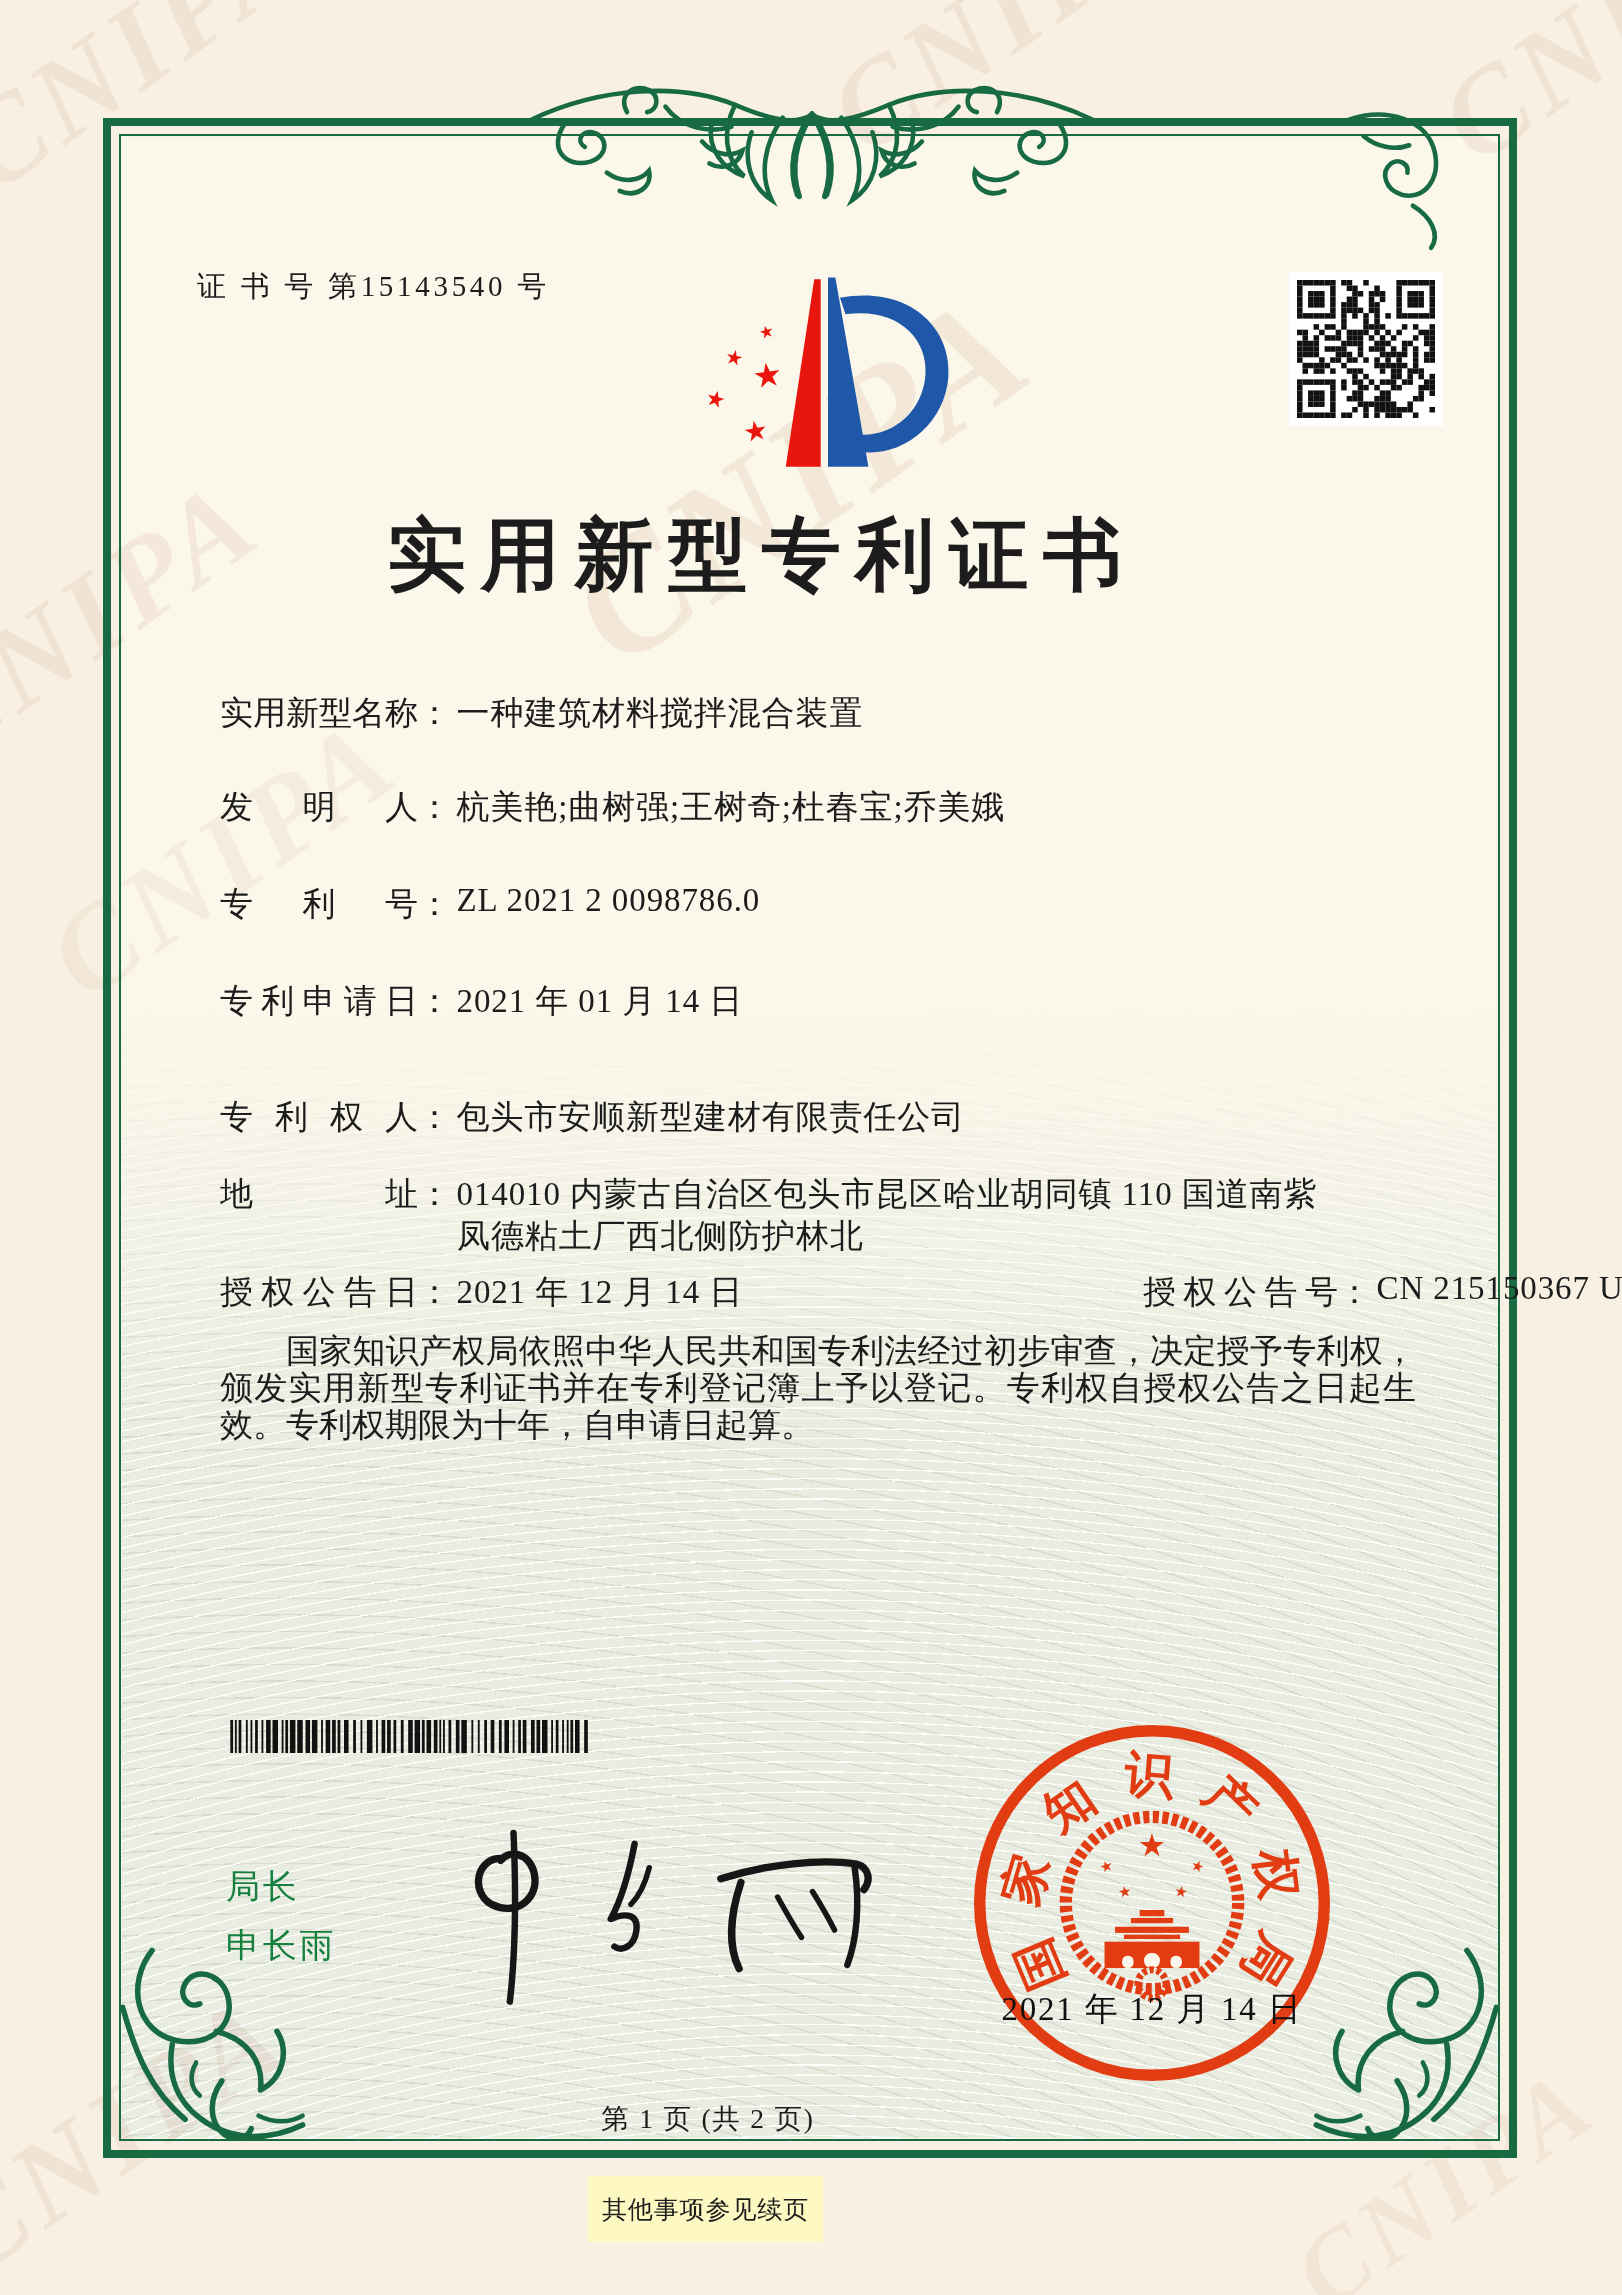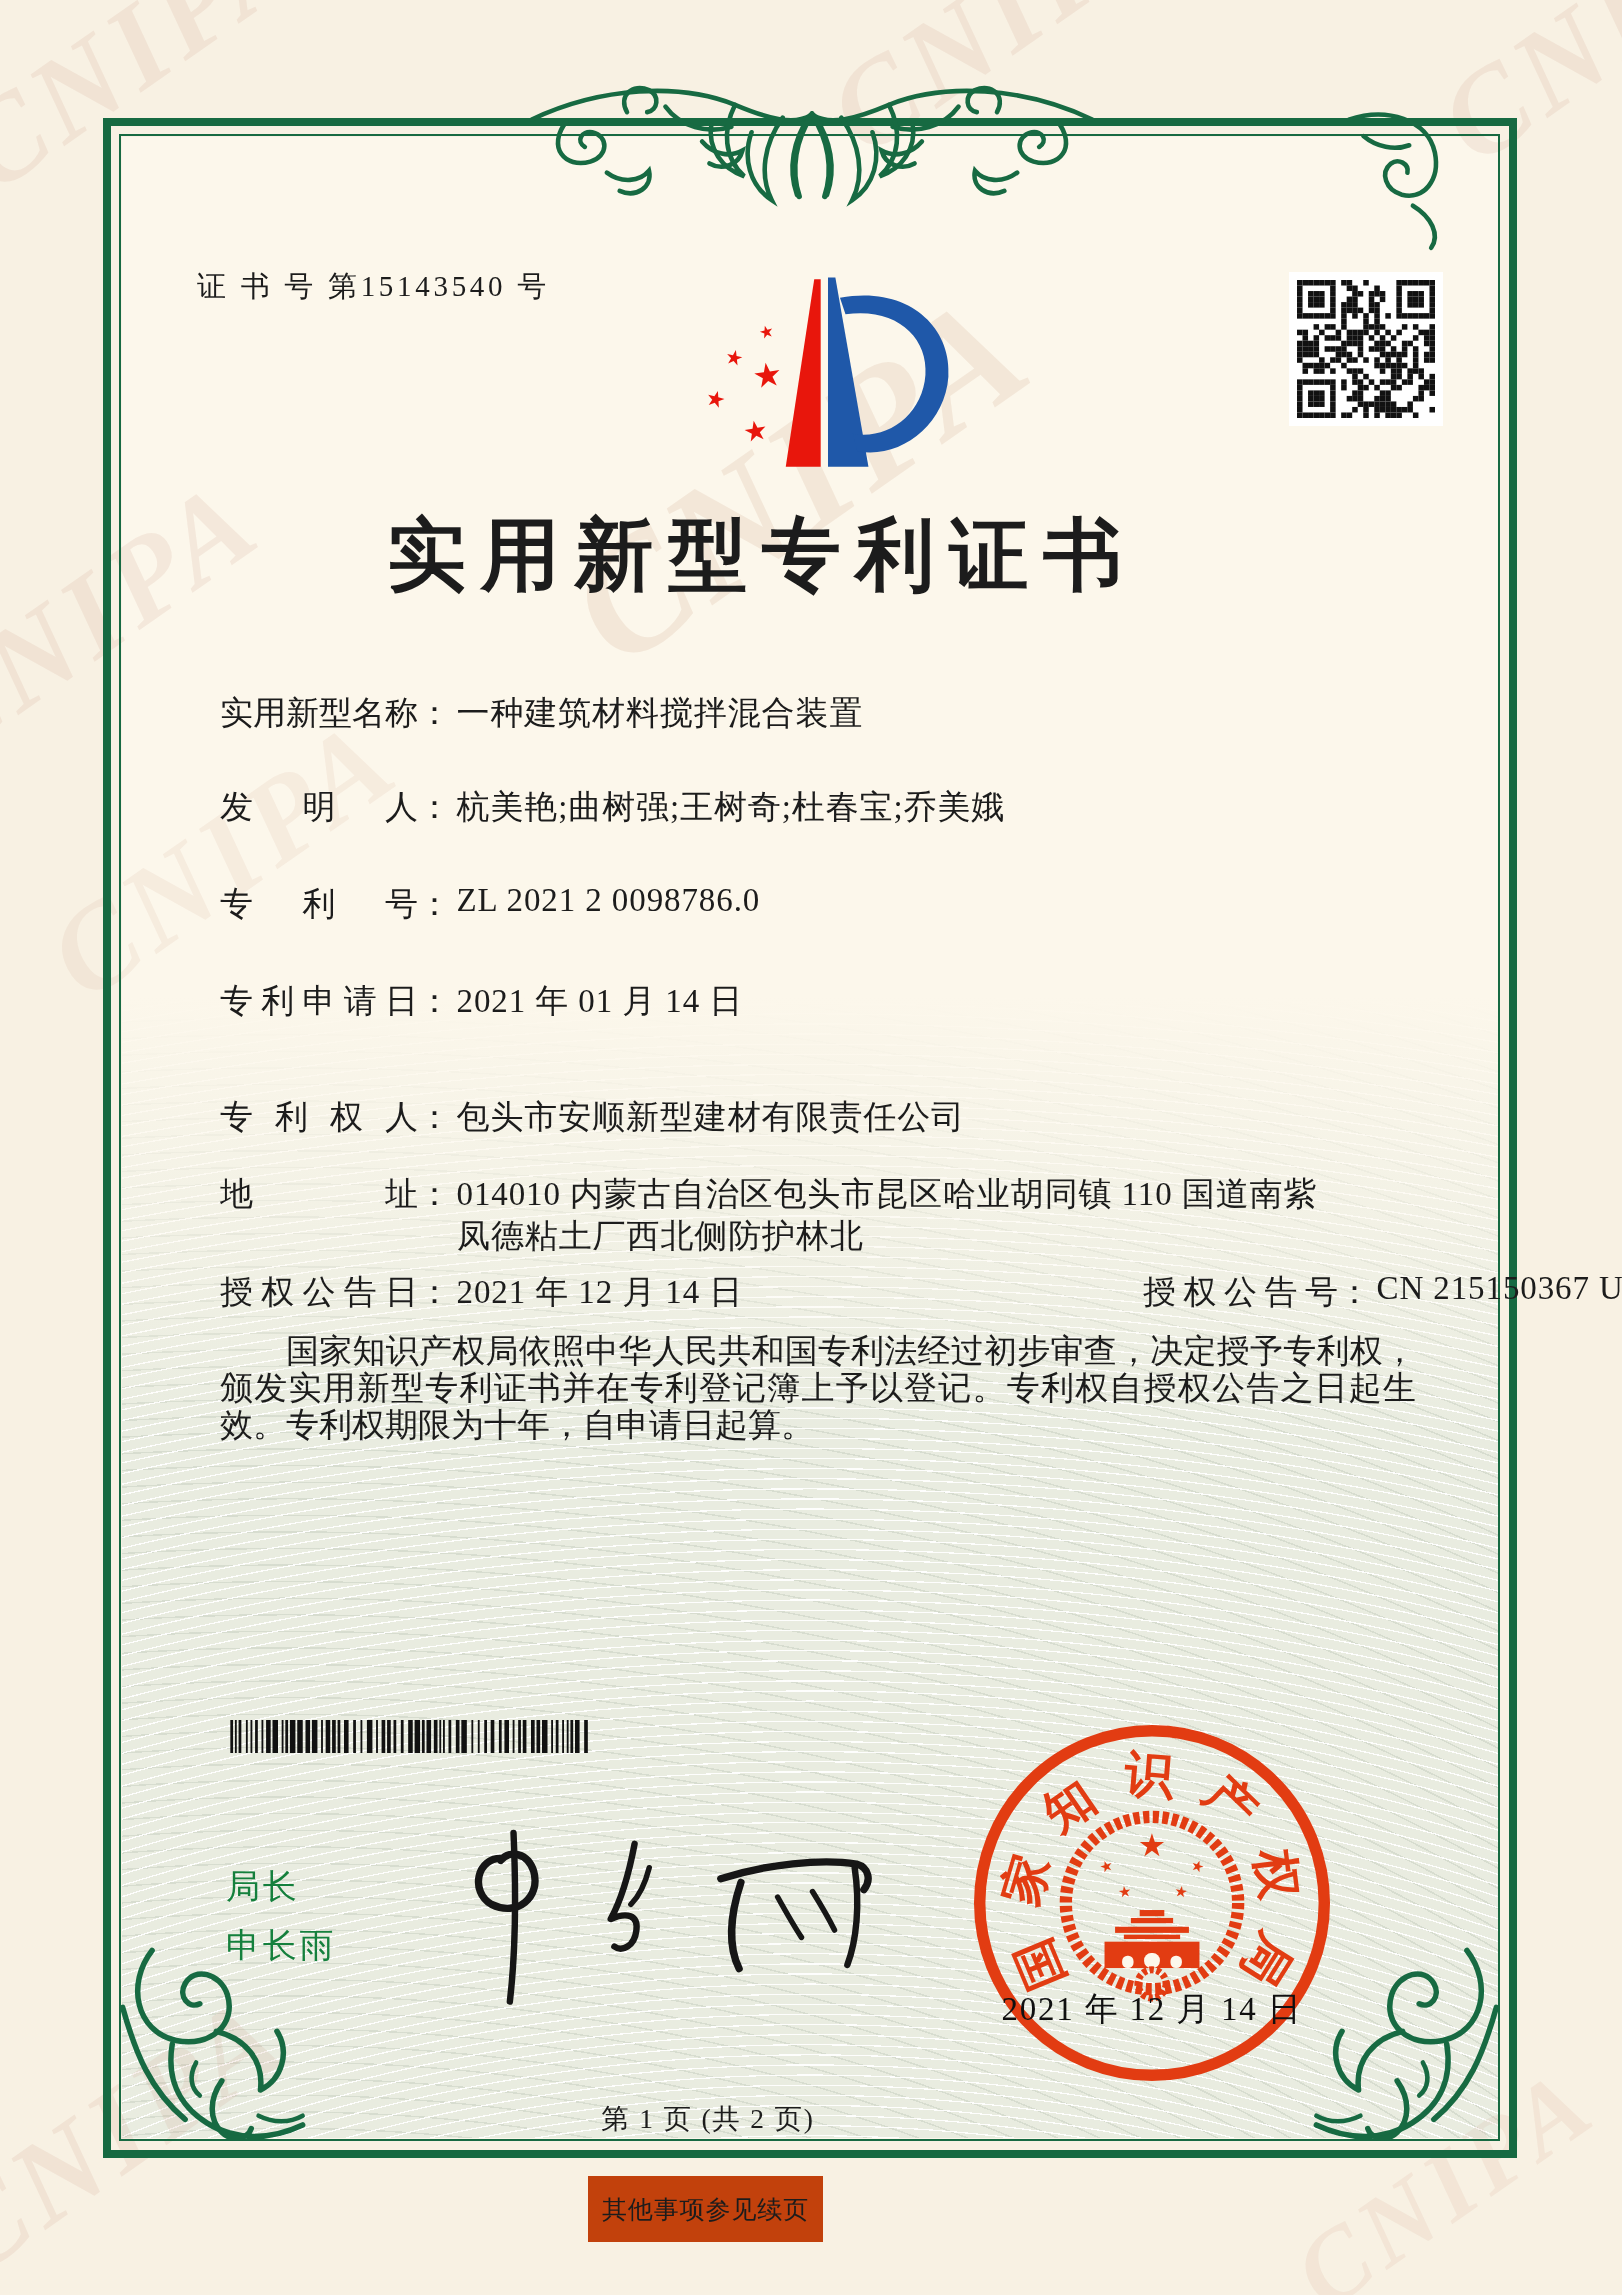--- a/index.html
+++ b/index.html
@@ -44,21 +44,21 @@
   .addr2{position:absolute;left:457px;top:1214px;font-size:33px;z-index:4;letter-spacing:0.9px;}
   .grant2{position:absolute;left:923px;top:0;font-size:33px;white-space:nowrap;}
   .grant2 .flabel{width:195px;}
   .paras{left:220px;top:1333px;width:1196px;font-size:33px;line-height:37px;text-align:justify;z-index:4;}
   .paras p{margin:0;text-indent:2em;}
   .director{left:226px;font-family:"Liberation Sans","DejaVu Sans",sans-serif;
             font-size:34px;font-weight:500;letter-spacing:2.8px;color:#15803d;text-align:right;}
   .seal-date{left:972px;top:1987px;width:360px;text-align:center;font-size:33px;
              letter-spacing:1.8px;color:#101010;z-index:6;}
   .pageinfo{left:0;top:2101px;width:1416px;text-align:center;font-size:27.5px;letter-spacing:1.8px;z-index:4;}
-  .contband{left:588px;top:2176px;width:235px;height:66px;background:#c2410c;z-index:4;
+  .contband{left:588px;top:2176px;width:235px;height:66px;background:#fef9c3;z-index:4;
             display:flex;align-items:center;justify-content:center;}
   .contband span{font-size:25px;letter-spacing:0.9px;}
   .qrbox{left:1289px;top:272px;width:154px;height:154px;background:#ffffff;z-index:4;
          display:flex;align-items:center;justify-content:center;}
   .sigwrap{left:418px;top:1820px;z-index:5;}
   .sealwrap{left:963px;top:1714px;z-index:5;}
   .logo{left:691px;top:272px;z-index:4;}
   .barcode{left:230px;top:1720px;z-index:4;}
 </style>
 </head>

